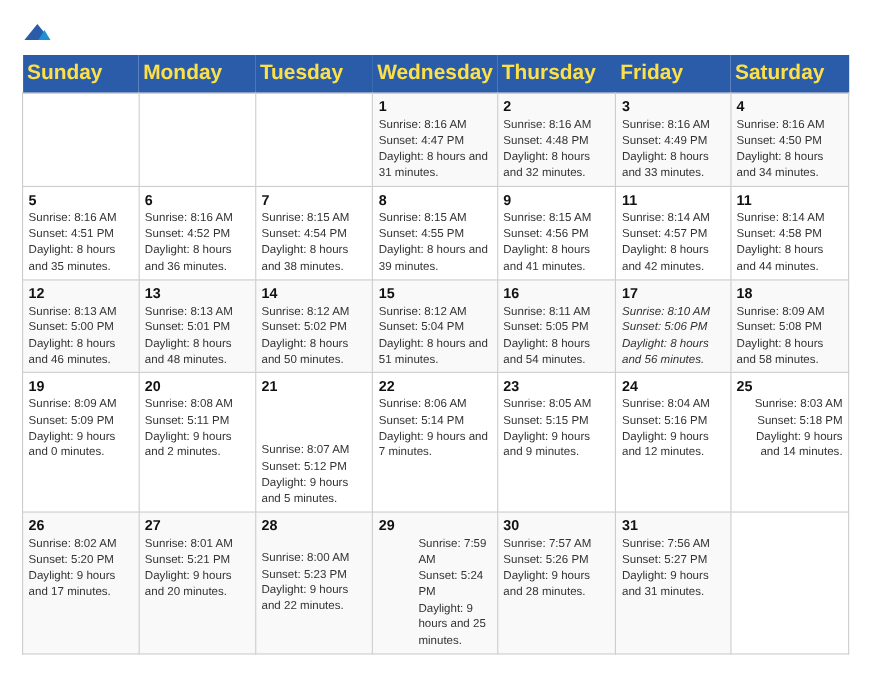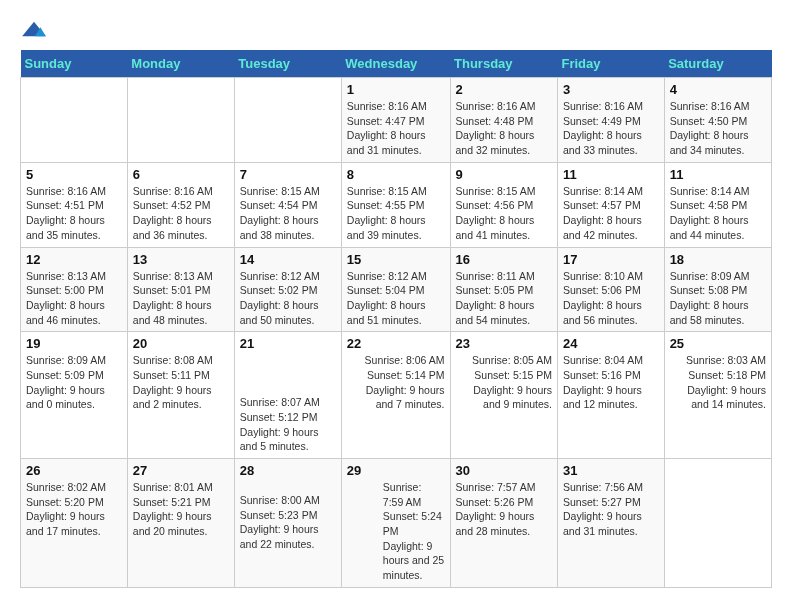--- a/index.html
+++ b/index.html
@@ -38,24 +38,24 @@
       color: #333;
       font-weight: normal;
     }
     table {
       width: 100%;
       border-collapse: collapse;
       font-size: 11px;
     }
     thead tr th {
       background-color: #2a5caa;
-      color: #5eead4;
+      color: #fde047;
       padding: 6px 4px;
       text-align: left;
-      font-size: 13px;
+      font-size: 19px;
       font-weight: bold;
     }
     tbody tr td {
       border: 1px solid #ccc;
       vertical-align: top;
       padding: 4px 5px;
       width: 110px;
       min-height: 70px;
       height: 80px;
       background: #fff;
@@ -211,21 +211,21 @@
 Daylight: 8 hours and 51 minutes.</div>
         </td>
         <td>
           <span class="day-number">16</span>
           <div class="day-info" style="white-space: pre-line;">Sunrise: 8:11 AM
 Sunset: 5:05 PM
 Daylight: 8 hours and 54 minutes.</div>
         </td>
         <td>
           <span class="day-number">17</span>
-          <div class="day-info" style="white-space: pre-line;">Sunrise: 8:10 AM
+          <div class="day-info" style="white-space: pre-line; font-style: italic;">Sunrise: 8:10 AM
 Sunset: 5:06 PM
 Daylight: 8 hours and 56 minutes.</div>
         </td>
         <td>
           <span class="day-number">18</span>
           <div class="day-info" style="white-space: pre-line;">Sunrise: 8:09 AM
 Sunset: 5:08 PM
 Daylight: 8 hours and 58 minutes.</div>
         </td>
       </tr>
@@ -243,27 +243,27 @@
 Daylight: 9 hours and 2 minutes.</div>
         </td>
         <td>
           <span class="day-number">21</span>
           <div class="day-info" style="white-space: pre-line; margin-top: 44px;">Sunrise: 8:07 AM
 Sunset: 5:12 PM
 Daylight: 9 hours and 5 minutes.</div>
         </td>
         <td>
           <span class="day-number">22</span>
-          <div class="day-info" style="white-space: pre-line; text-align: right;">Sunrise: 8:06 AM
+          <div class="day-info" style="white-space: pre-line;">Sunrise: 8:06 AM
 Sunset: 5:14 PM
 Daylight: 9 hours and 7 minutes.</div>
         </td>
         <td>
           <span class="day-number">23</span>
-          <div class="day-info" style="white-space: pre-line; text-align: right;">Sunrise: 8:05 AM
+          <div class="day-info" style="white-space: pre-line;">Sunrise: 8:05 AM
 Sunset: 5:15 PM
 Daylight: 9 hours and 9 minutes.</div>
         </td>
         <td>
           <span class="day-number">24</span>
           <div class="day-info" style="white-space: pre-line;">Sunrise: 8:04 AM
 Sunset: 5:16 PM
 Daylight: 9 hours and 12 minutes.</div>
         </td>
         <td>

